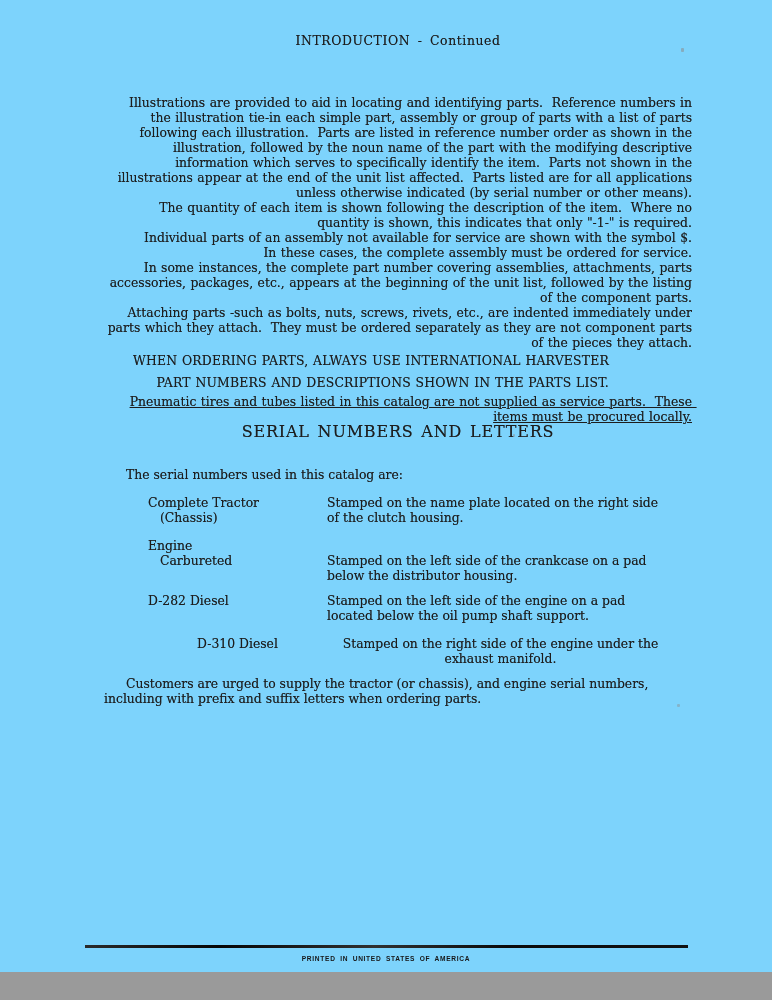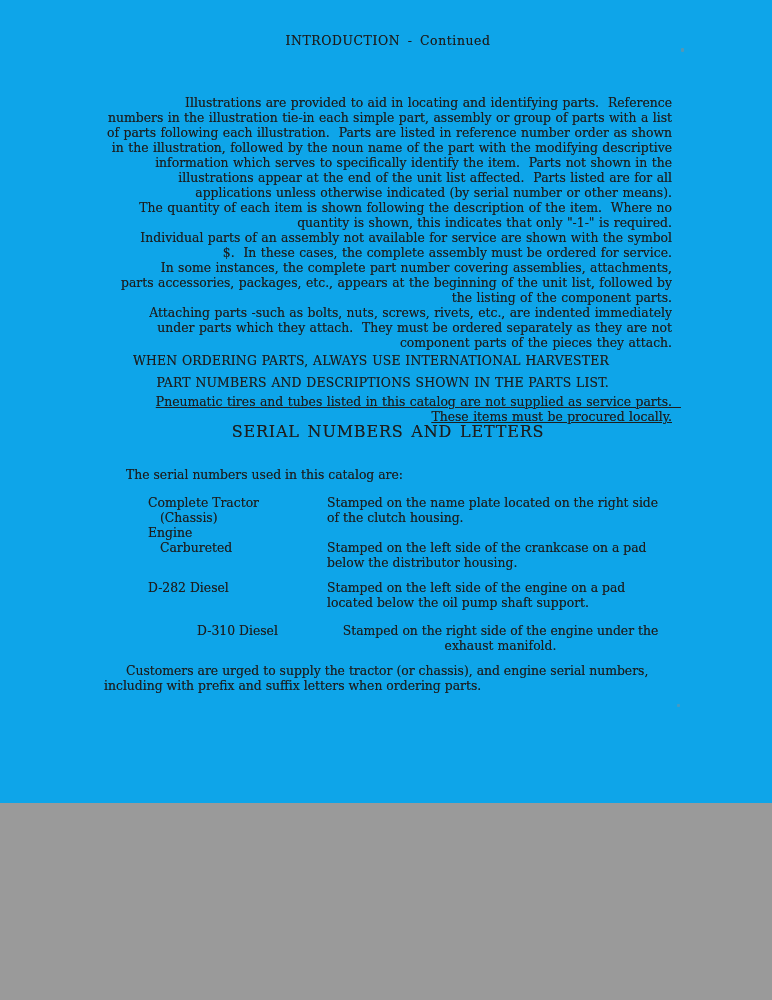--- a/index.html
+++ b/index.html
@@ -1,25 +1,25 @@
 <!DOCTYPE html>
 <html><head>
 <meta charset="utf-8">
 <style>
   html, body { margin: 0; padding: 0; }
   body { background: #9a9a9a; }
 
   .page {
     position: relative;
     width: 772px;
-    height: 803px;
+    height: 972px;
     margin: 0 auto;
-    background: #0ea5e9;
+    background: #7dd3fc;
     box-sizing: border-box;
-    padding: 33px 100px 0 104px;
+    padding: 33px 80px 0 104px;
     font-family: "DejaVu Serif", serif;
     font-size: 12.4px;
     line-height: 15px;
     color: #1d1d1d;
     overflow: hidden;
     text-shadow: 0 0 0.4px rgba(25,25,25,0.55);
   }
 
   .page-title {
     text-align: center;
@@ -52,21 +52,21 @@
     margin: 0 0 28px 0;
   }
 
   .serial-lead {
     margin: 0 0 13px 0;
     text-indent: 22px;
     white-space: pre-wrap;
   }
 
   .ser-row { display: flex; }
-  .r1 { }
+  .r1 { margin-bottom: 13px; }
   .r2 { margin-bottom: 10px; }
   .r3 { margin-bottom: 13px; }
   .r4 { margin-bottom: 10px; text-align: center; }
   .r5 { margin-bottom: 12px; }
 
   .ser-label { width: 179px; flex: 0 0 179px; margin-left: 44px; }
   .ser-sub { padding-left: 12px; }
   .ser-desc { width: 347px; flex: 0 0 347px; white-space: pre-wrap; }
   .desc-offset { margin-top: 15px; }
 

